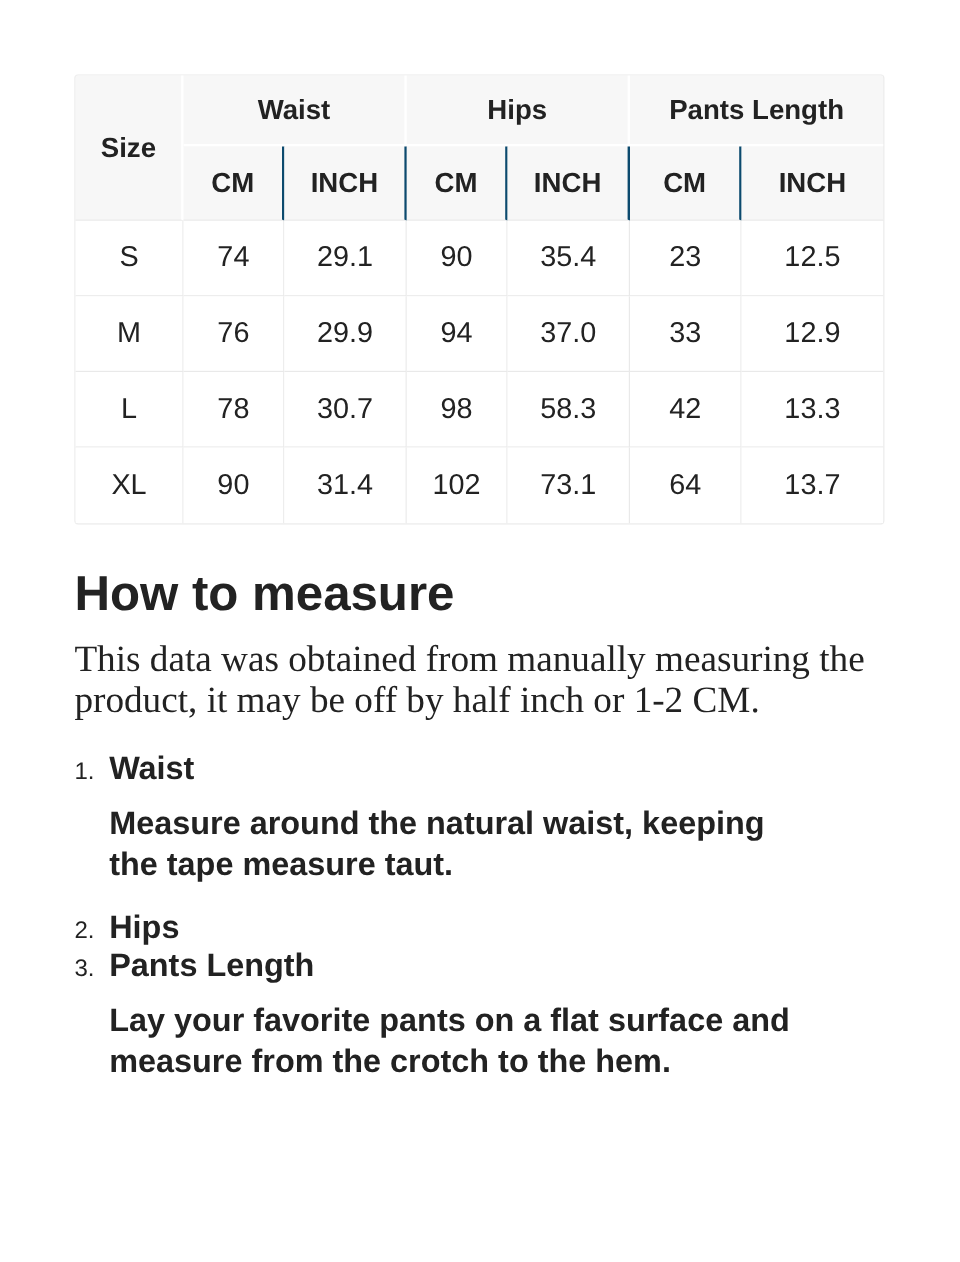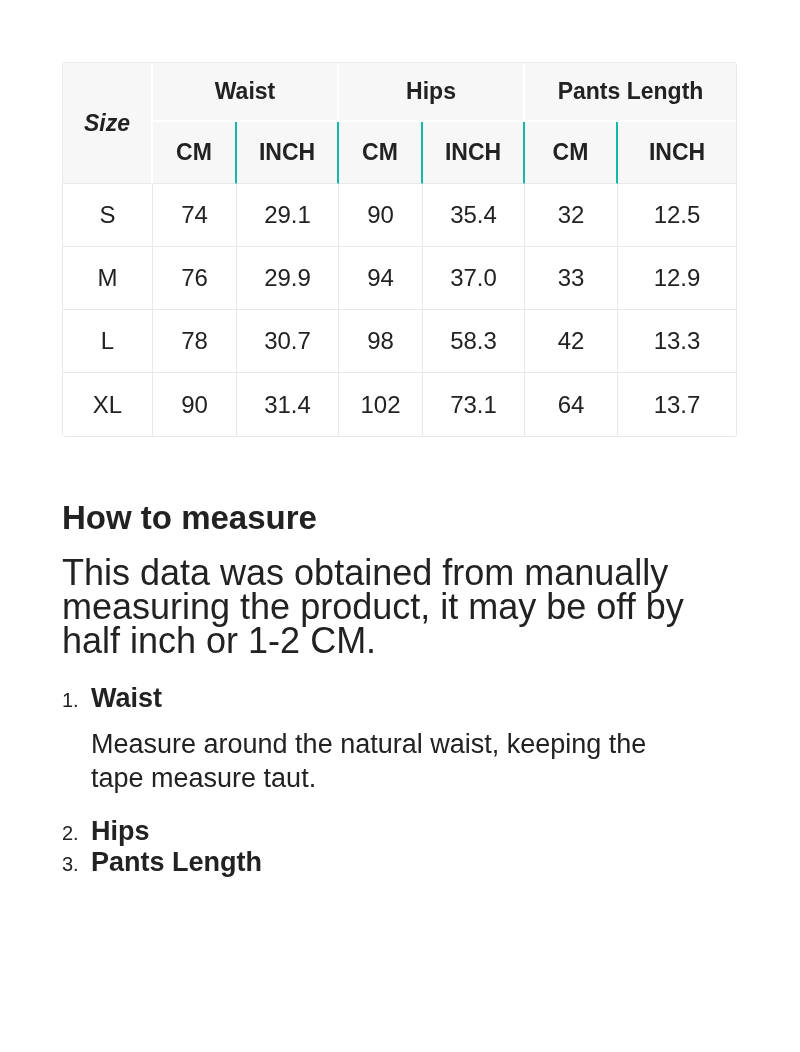--- a/index.html
+++ b/index.html
@@ -22,64 +22,66 @@
     border-radius: 3px;
     table-layout: fixed;
   }
   th, td { padding: 0; text-align: center; vertical-align: middle; }
   th {
     background: #f7f7f7;
     font-size: 23px;
     font-weight: bold;
   }
   .th-group  { height: 59px; border-right: 2px solid #ffffff; border-bottom: 2px solid #ffffff; }
-  .th-size   { border-right: 2px solid #ffffff; border-bottom: 1px solid #e9e9e9; font-style: italic; }
-  .th-unit   { height: 62px; border-right: 2px solid #14b8a6; border-bottom: 1px solid #e9e9e9; }
+  .th-size   { border-right: 2px solid #ffffff; border-bottom: 1px solid #e9e9e9; }
+  .th-unit   { height: 62px; border-right: 2px solid #0c4a6e; border-bottom: 1px solid #e9e9e9; }
   .th-last   { border-right: 0; }
   td {
     height: 63px;
     font-size: 24px;
     border-right: 1px solid #e9e9e9;
     border-bottom: 1px solid #e9e9e9;
     background: #ffffff;
   }
   td.td-last { border-right: 0; }
   tr.row-last td { border-bottom: 0; }
 
   
   h2.section-title {
-    margin: 64px 0 0 0;
-    font-size: 33px;
+    margin: 40px 0 0 0;
+    font-size: 41px;
     line-height: 34px;
     font-weight: bold;
   }
   p.intro {
     margin: 21px 0 0 0;
-    font-size: 36px;
+    font-size: 31px;
     line-height: 34px;
     max-width: 675px;
+    font-family: Liberation Serif, serif;
   }
   .steps { margin-top: 25px; }
   .step-head { display: flex; align-items: baseline; }
   .step-num {
     display: inline-block;
     width: 29px;
     flex: 0 0 29px;
     font-size: 20px;
   }
   .step-title {
     font-size: 27px;
     font-weight: bold;
     line-height: 31px;
   }
   .step-desc {
     margin: 13px 0 21px 29px;
     font-size: 27px;
     line-height: 34px;
     max-width: 585px;
+    font-weight: bold;
   }
 </style>
 </head>
 <body>
 
 <div class="page">
 
   <table class="size-table">
     <colgroup>
       <col style="width:90px">
@@ -106,21 +108,21 @@
         <th class="th-unit th-last">INCH</th>
       </tr>
     </thead>
     <tbody>
       <tr>
         <td>S</td>
         <td>74</td>
         <td>29.1</td>
         <td>90</td>
         <td>35.4</td>
-        <td>32</td>
+        <td>23</td>
         <td class="td-last">12.5</td>
       </tr>
       <tr>
         <td>M</td>
         <td>76</td>
         <td>29.9</td>
         <td>94</td>
         <td>37.0</td>
         <td>33</td>
         <td class="td-last">12.9</td>
@@ -165,18 +167,19 @@
           <span class="step-num">2.</span>
           <span class="step-title">Hips</span>
         </div>
       </div>
 
       <div class="step">
         <div class="step-head">
           <span class="step-num">3.</span>
           <span class="step-title">Pants Length</span>
         </div>
+        <p class="step-desc">Lay your favorite pants on a flat surface and measure from the crotch to the hem.</p>
       </div>
 
     </div>
   </section>
 
 </div>
 
 </body></html>

